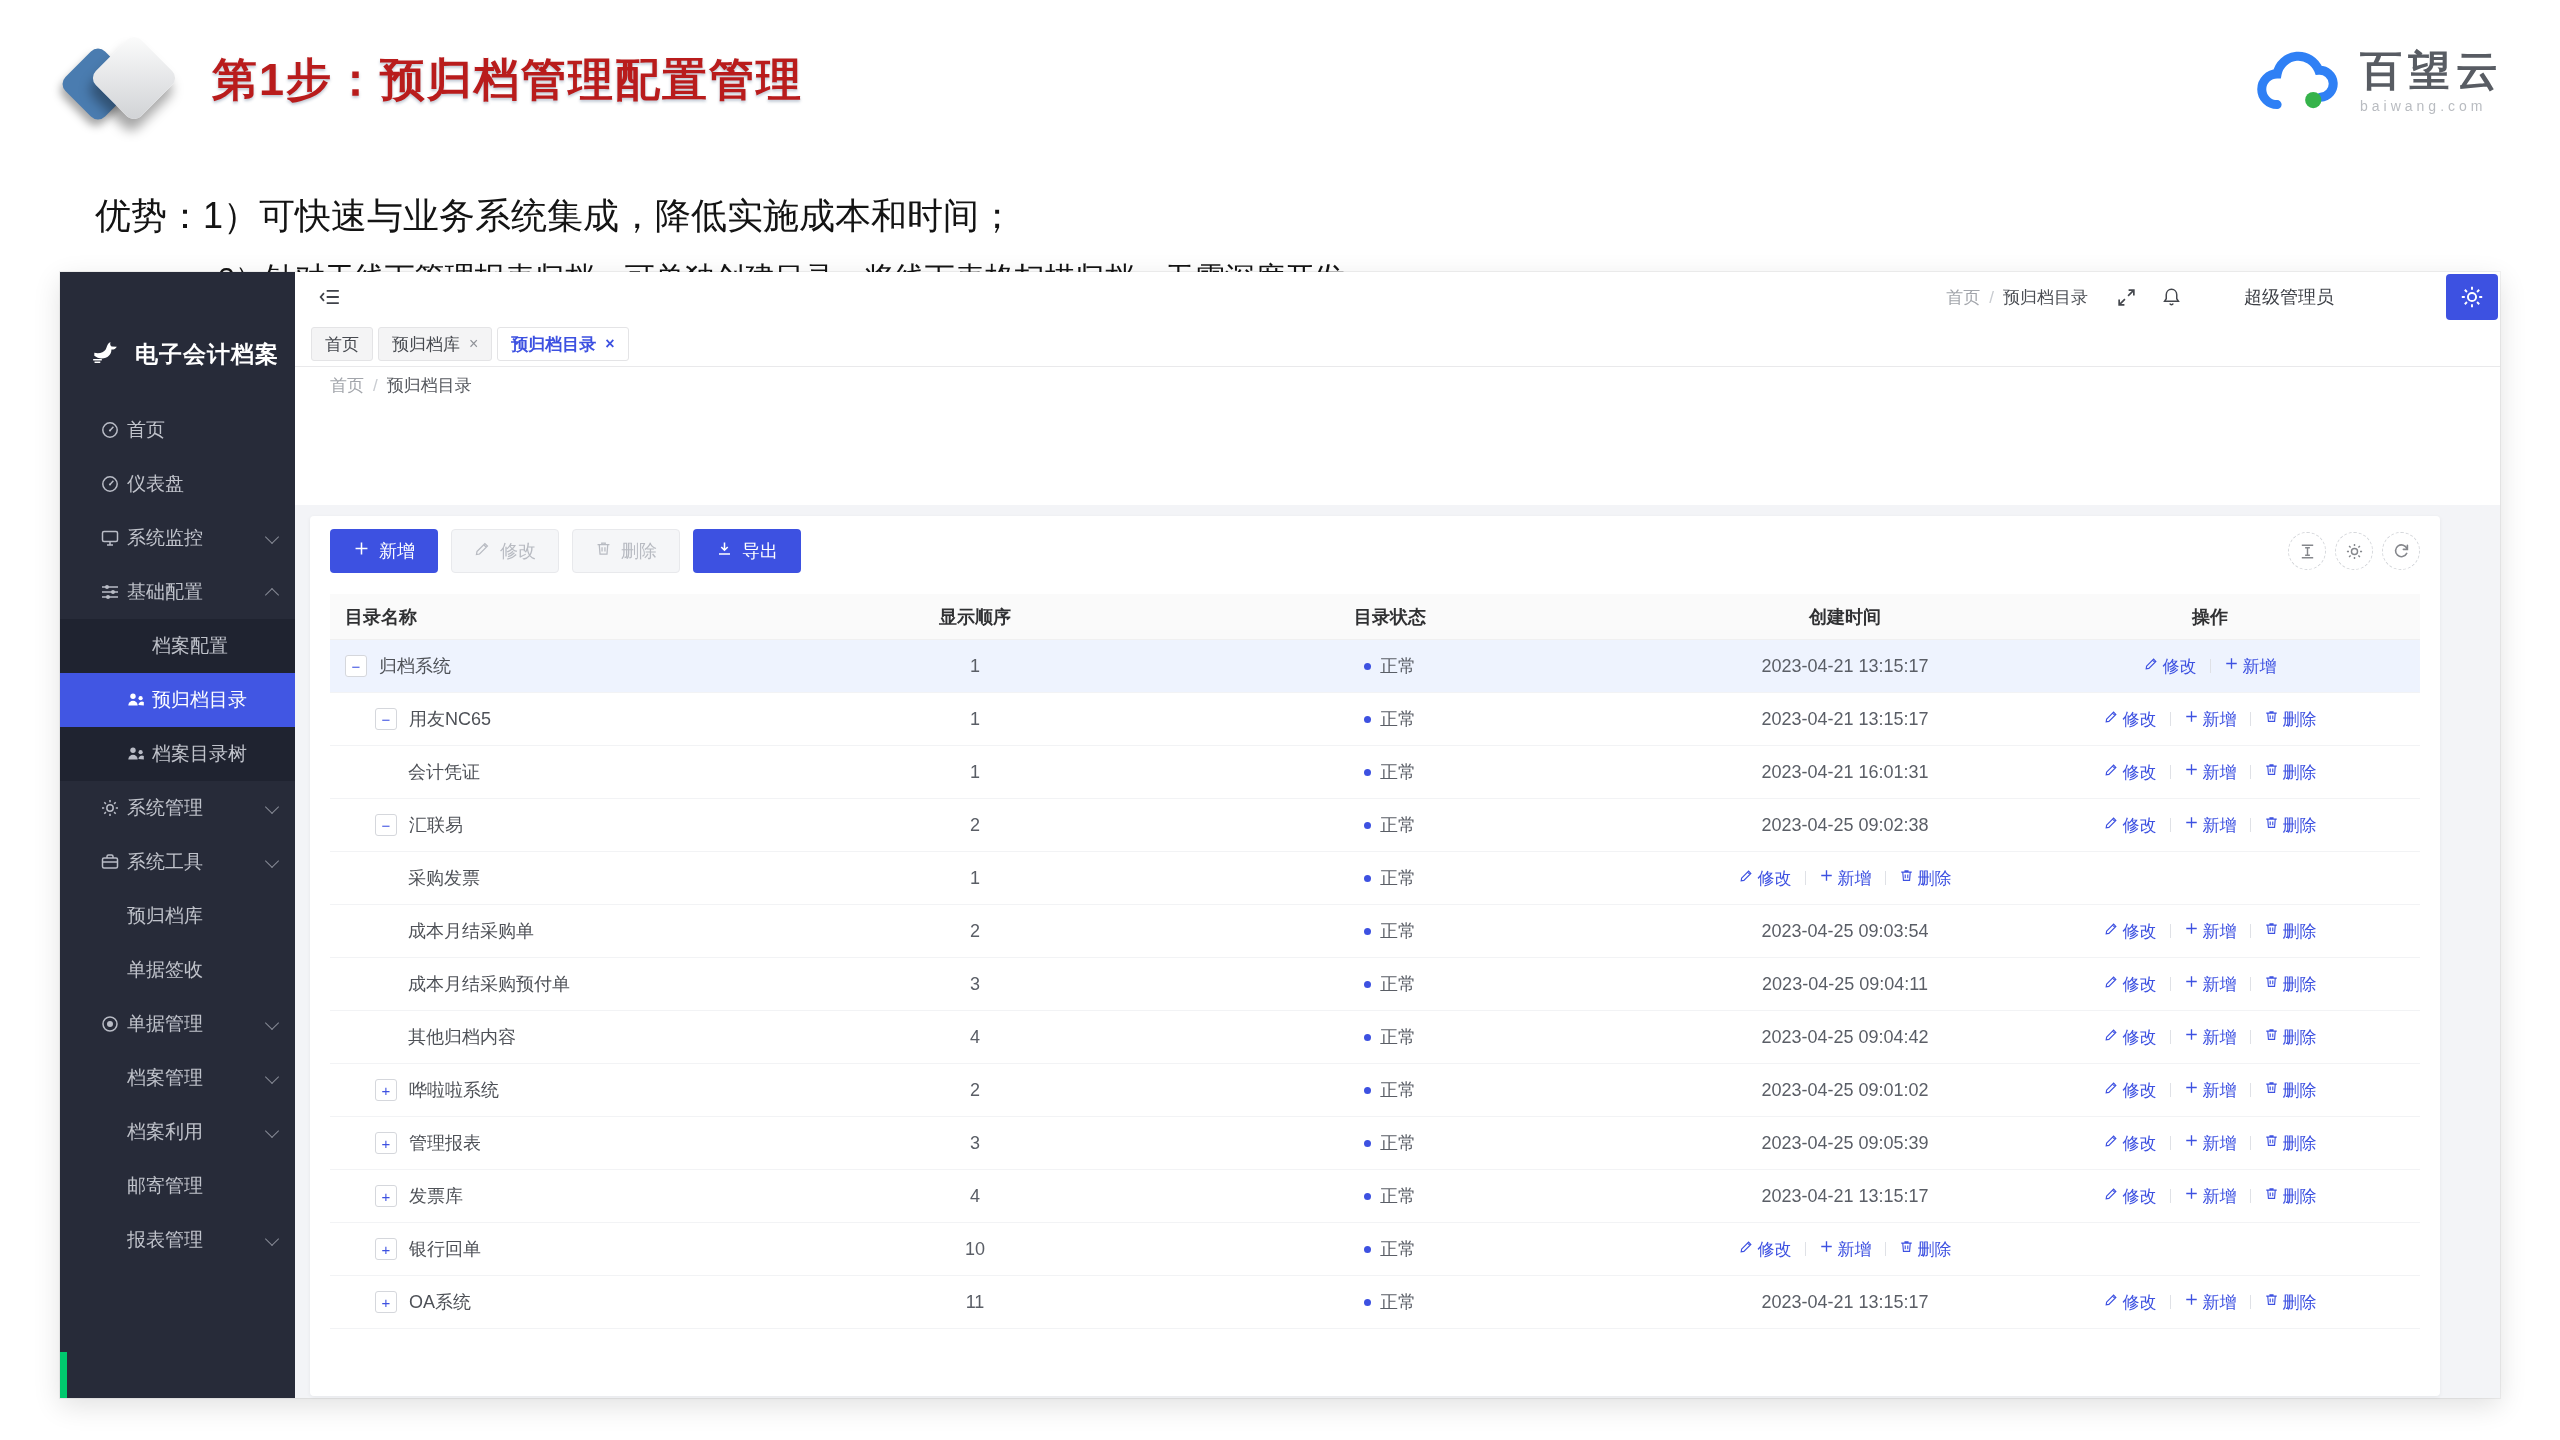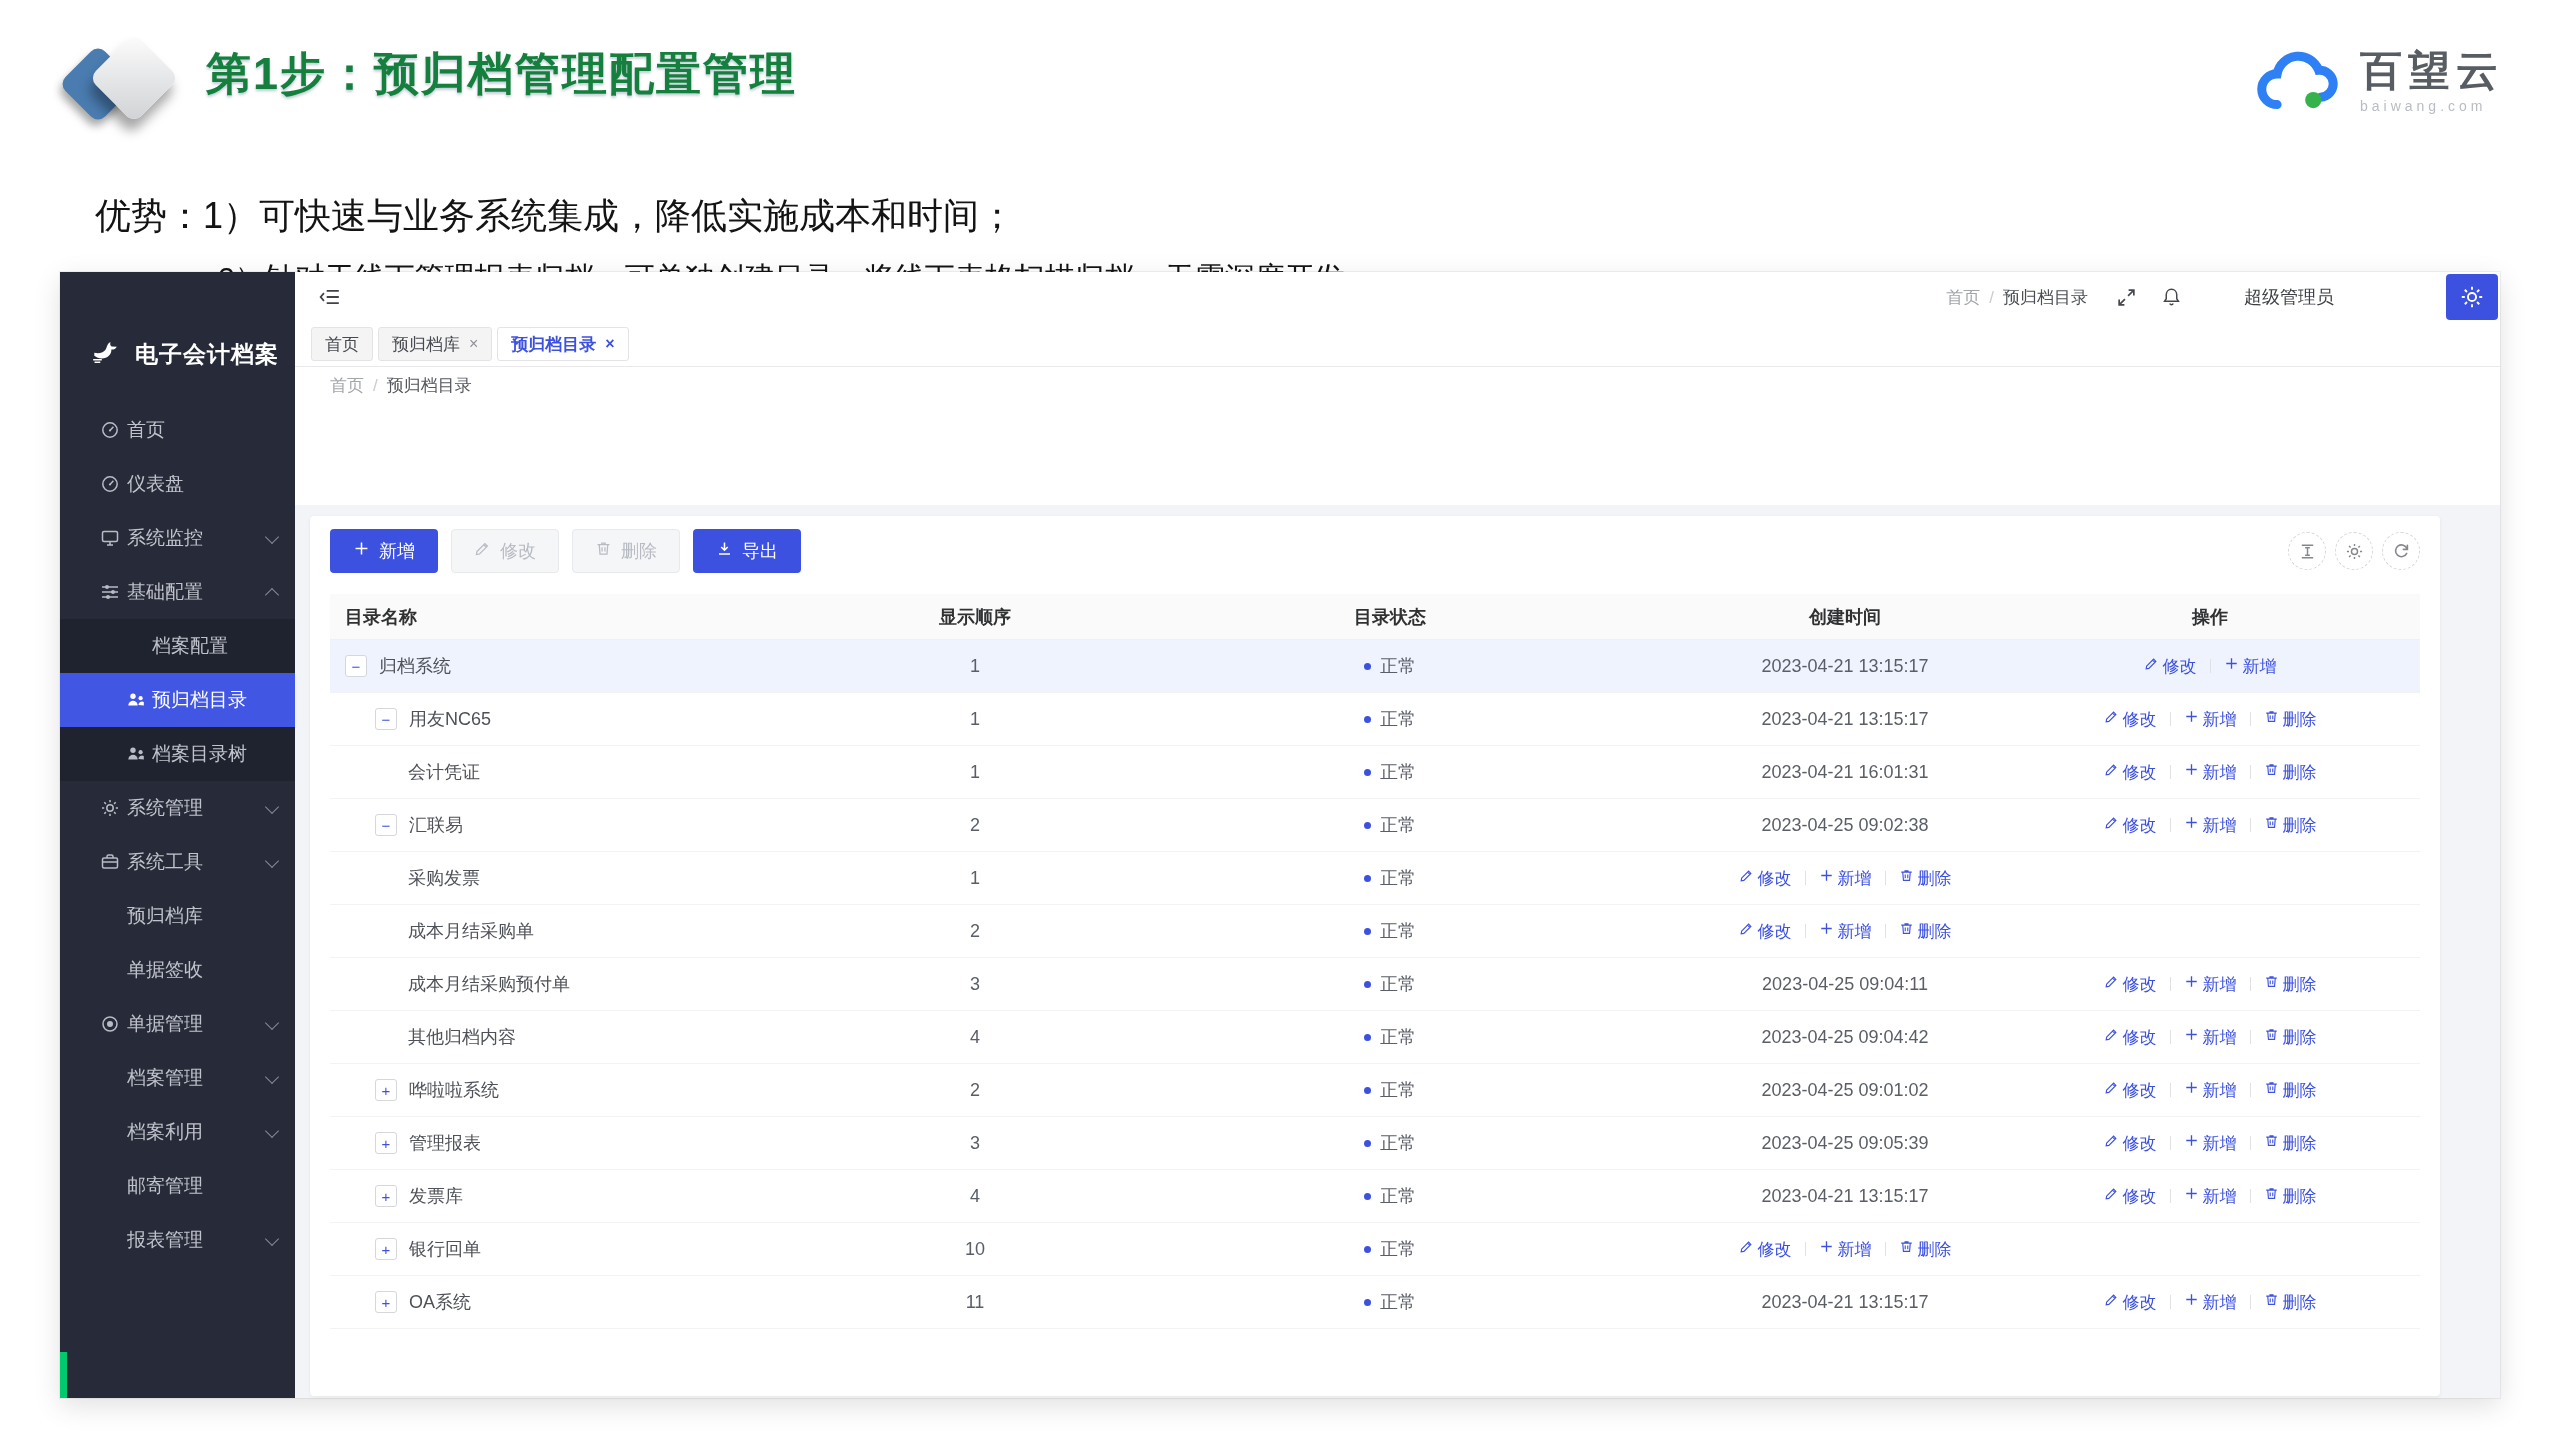--- a/index.html
+++ b/index.html
@@ -5,22 +5,22 @@
   html,body{margin:0;padding:0;width:2560px;height:1440px;overflow:hidden;
     background:#ffffff;font-family:"Liberation Sans","DejaVu Sans",sans-serif;position:relative;}
 
   
   .deco{position:absolute;left:62px;top:30px;width:130px;height:120px;}
   .deco .d1{position:absolute;left:8px;top:26px;width:56px;height:56px;background:#4a7cb0;
     transform:rotate(45deg);border-radius:10px;box-shadow:3px 6px 8px rgba(0,0,0,.35);}
   .deco .d2{position:absolute;left:40px;top:16px;width:64px;height:64px;
     background:linear-gradient(135deg,#fdfdfd,#cfd1d4);transform:rotate(45deg);
     border-radius:10px;box-shadow:6px 10px 12px rgba(0,0,0,.35);}
-  .page-title{position:absolute;left:206px;top:44px;margin:0;font-size:45px;font-weight:800;
-    color:#15803d;letter-spacing:2px;text-shadow:0 2px 3px rgba(40,70,110,.3);}
+  .page-title{position:absolute;left:206px;top:44px;margin:6px;font-size:45px;font-weight:800;
+    color:#b91c1c;letter-spacing:2px;text-shadow:0 2px 3px rgba(40,70,110,.3);}
   .brand{position:absolute;right:56px;top:48px;display:flex;align-items:center;gap:16px;}
   .brand svg{width:94px;height:68px;display:block;}
   .brand-col{display:flex;flex-direction:column;}
   .brand-name{font-size:42px;font-weight:700;color:#585c63;letter-spacing:6px;line-height:1;text-align:center;}
   .brand-domain{font-size:14px;color:#b9bcc1;letter-spacing:4px;margin-top:6px;}
   .intro1{position:absolute;left:95px;top:192px;margin:0;font-size:36px;color:#141414;}
   .intro2{position:absolute;left:218px;top:258px;margin:0;font-size:30px;color:#141414;}
 
   
   .app{position:absolute;left:60px;top:272px;width:2440px;height:1126px;background:#fff;
@@ -560,20 +560,21 @@
             </div>
             <div class="t-row">
               <div class="td name lv2">
                 <span>成本月结采购单</span>
               </div>
               <div class="td center">2</div>
               <div class="td center">
                 <span class="dot"></span>
                 <span>正常</span>
               </div>
+              <div class="td center">2023-04-25 09:03:54</div>
               <div class="td center">
                 <a class="act">
                   <span class="ai"><svg viewBox="0 0 20 20" fill="none" stroke="currentColor" stroke-width="1.5">
                       <path d="M3.5 13.5 12.8 4.2l3 3L6.5 16.5l-3.6.6.6-3.6ZM11.5 5.5l3 3"></path>
                     </svg></span>
                   <span>修改</span>
                 </a>
                 <span class="adiv"></span>
                 <a class="act">
                   <span class="ai"><svg viewBox="0 0 20 20" stroke="currentColor" stroke-width="1.8" fill="none">

